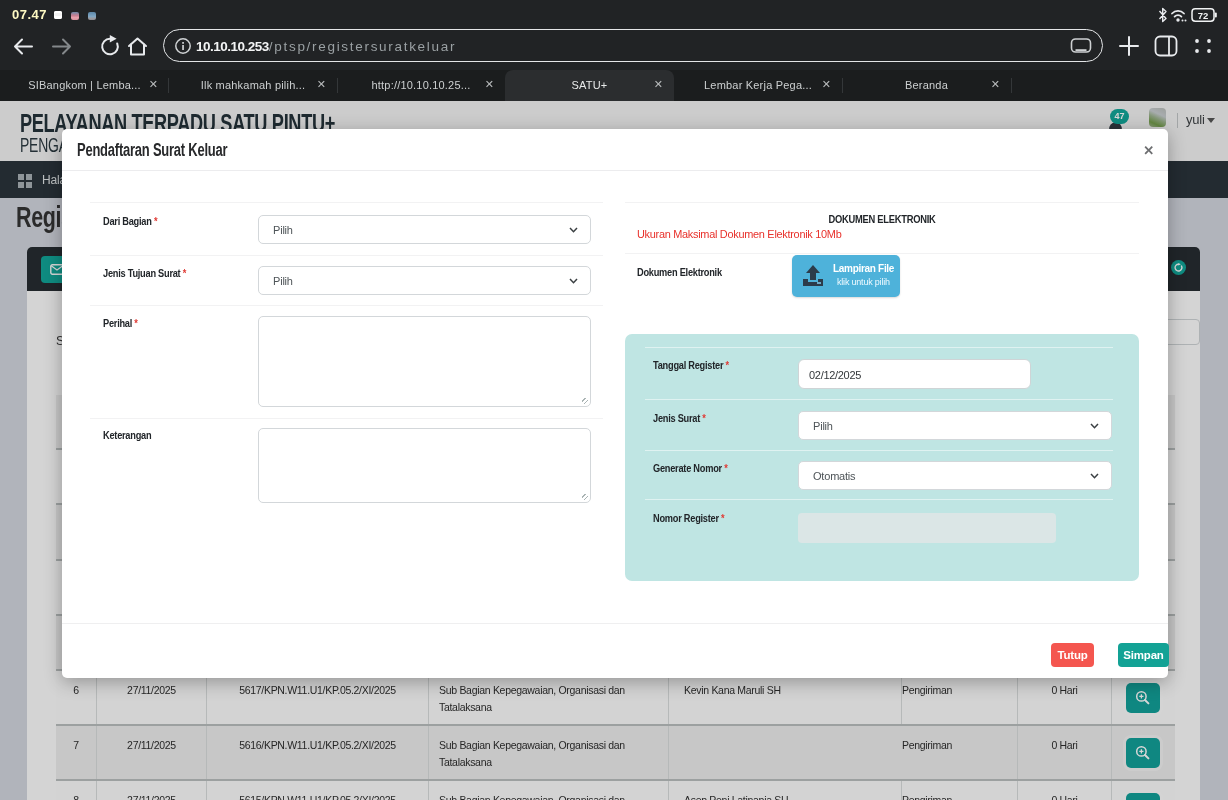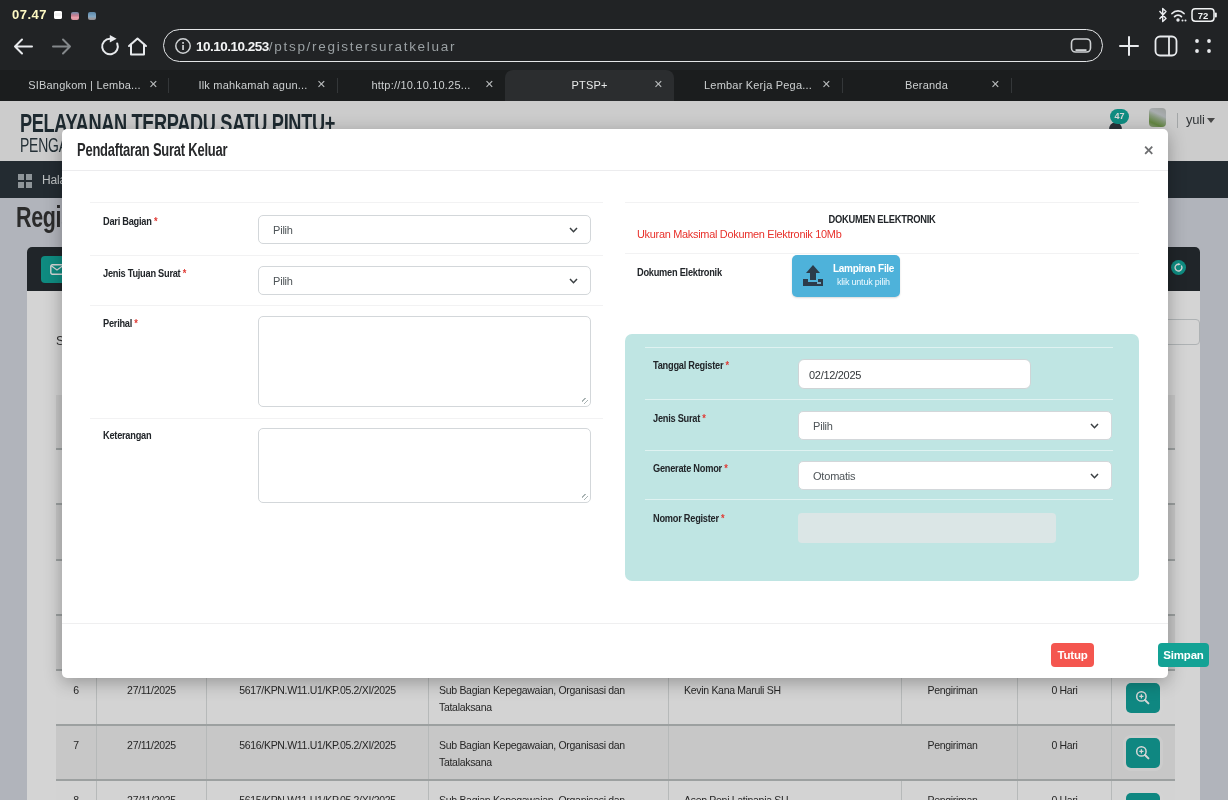--- a/index.html
+++ b/index.html
@@ -48,21 +48,21 @@
   #tbl { position:absolute; left:29px; top:148px; width:1119px; }
   .trow { position:relative; width:1119px; height:55.2px; border-bottom:2px solid #b9bebe; }
   .trow.odd { background:#ececec; }
   .trow.even { background:#fbfbfb; }
   .tc { position:absolute; top:0; height:100%; border-right:1px solid #d8dcdc; font-size:10.5px; letter-spacing:-0.3px; color:#2e2e2e; line-height:17px; padding-top:11px; }
   .c0 { left:0;    width:41px;  text-align:center; }
   .c1 { left:41px; width:110px; text-align:center; }
   .c2 { left:151px; width:222px; text-align:center; }
   .c3 { left:373px; width:240px; padding-left:10px; }
   .c4 { left:613px; width:233px; padding-left:15px; }
-  .c5 { left:846px; width:116px; text-align:center; padding-right:14px; }
+  .c5 { left:846px; width:116px; text-align:left; padding-right:14px; }
   .c6 { left:962px; width:94px;  text-align:center; }
   .c7 { left:1056px; width:63px; border-right:none; }
   .zoombtn { position:absolute; left:14px; top:12px; width:34px; height:30px; background:#12a09a; border-radius:5px;
              box-shadow:0 0 0 3px rgba(255,255,255,.35); }
   
   #backdrop { position:absolute; top:0; left:0; width:1228px; height:699px; background:rgba(0,0,0,0.155); z-index:5; }
   
   #modal { position:absolute; left:62px; top:28px; width:1106px; height:549px; background:#fff; border-radius:5px;
            box-shadow:0 4px 18px rgba(0,0,0,.3); z-index:10; letter-spacing:-0.2px; }
   #mhdr { position:absolute; left:0; top:0; width:1106px; height:42px; border-bottom:1px solid #ececee; }
@@ -89,21 +89,21 @@
   .divt { position:absolute; left:20px; width:468px; border-top:1px solid rgba(255,255,255,.5); }
   .plbl { position:absolute; left:28px; font-size:11px; font-weight:bold; color:#212529; letter-spacing:-0.3px; transform:scaleX(.84); transform-origin:0 50%; white-space:nowrap; }
   #datein { position:absolute; left:173px; top:25px; width:233px; height:30px; background:#fff; border:1px solid #cfd4d6; border-radius:6px; }
   #datein span { position:absolute; left:10px; top:9px; font-size:11px; color:#33373a; letter-spacing:-0.3px; }
   #nomreg { position:absolute; left:173px; top:179px; width:258px; height:30px; background:#dbe6e6; border-radius:4px; }
   
   #mfoot { position:absolute; left:0; top:494px; width:1106px; border-top:1px solid #efeff0; }
   .btn { position:absolute; top:20px; height:24px; border-radius:4px; color:#fff; font-size:11.5px; font-weight:bold;
          text-align:center; line-height:24px; letter-spacing:-0.2px; }
   #btn-tutup { left:989px; width:43px; background:#f4564f; }
-  #btn-simpan { left:1096px; width:51px; background:#13a295; }
+  #btn-simpan { left:1056px; width:51px; background:#13a295; }
 </style>
 </head>
 <body>
 
 <div id="chrome">
   <div id="time">07.47</div>
   <div class="notif" style="left:54px; top:11px; background:#f2f2f2; box-shadow:inset 0 -3px 0 #fff, inset 0 2px 0 #fff;"></div>
   <div class="notif" style="left:71px; background:linear-gradient(180deg,#7089a8 0%,#c87f92 45%,#e8a2ae 70%,#d8909c 100%);"></div>
   <div class="notif" style="left:88px; background:linear-gradient(180deg,#5d87a8 0%,#7fa6c4 55%,#9a9aa0 80%,#8a8a90 100%);"></div>
   <svg class="abs" style="left:1155px; top:7px;" width="62" height="16" viewBox="0 0 62 16">
@@ -162,29 +162,29 @@
       <circle cx="17" cy="14" r="1.9" fill="#e8eaed"></circle>
   </svg>
 
   <div id="tabs">
     <div id="activetab"></div>
     <div class="tab" style="left:0; width:169px;">
         <div class="ttl">SIBangkom | Lemba...</div>
         <div class="cls">✕</div>
       </div>
     <div class="tab" style="left:169px; width:168px;">
-        <div class="ttl">Ilk mahkamah agun...</div>
+        <div class="ttl">Ilk mahkamah pilih...</div>
         <div class="cls">✕</div>
       </div>
     <div class="tab" style="left:337px; width:168px;">
         <div class="ttl">http://10.10.10.25...</div>
         <div class="cls">✕</div>
       </div>
     <div class="tab" style="left:505px; width:169px;">
-        <div class="ttl" style="color:#e8eaea;">PTSP+</div>
+        <div class="ttl" style="color:#e8eaea;">SATU+</div>
         <div class="cls">✕</div>
       </div>
     <div class="tab" style="left:674px; width:168px;">
         <div class="ttl">Lembar Kerja Pega...</div>
         <div class="cls">✕</div>
       </div>
     <div class="tab" style="left:842px; width:169px;">
         <div class="ttl">Beranda</div>
         <div class="cls">✕</div>
       </div>

